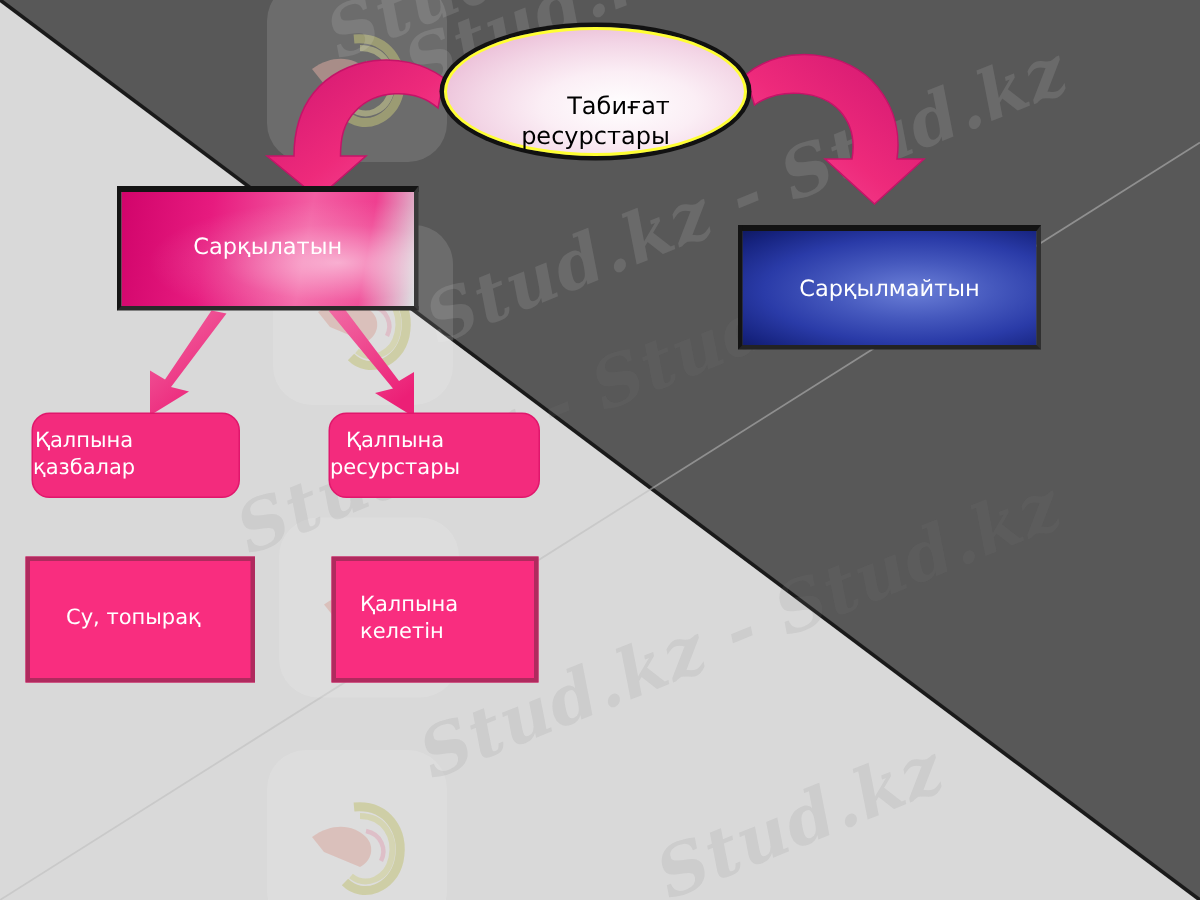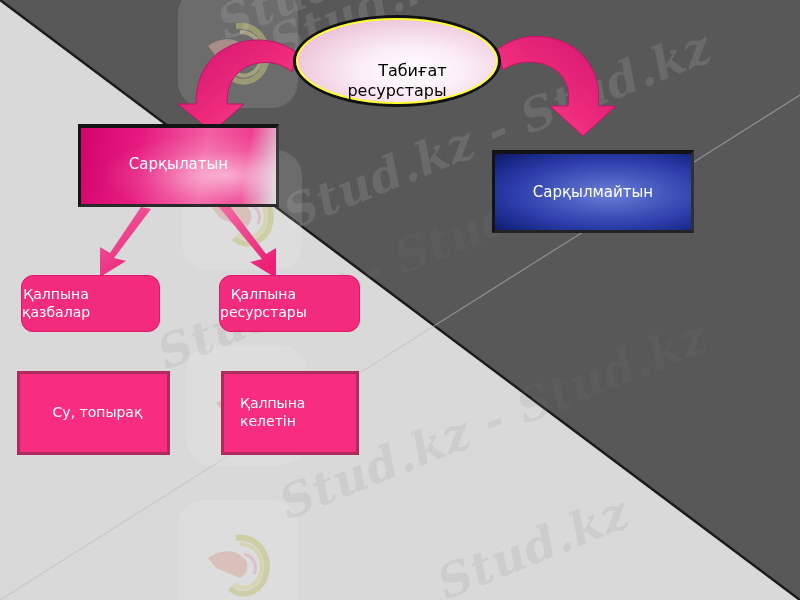--- a/index.html
+++ b/index.html
@@ -146,22 +146,22 @@
     border: 3px solid #b02a5e;
     display: flex;
     align-items: center;
     color: #fff;
     font-size: 14px;
     line-height: 1.28;
     box-sizing: border-box;
   }
   #box-water-soil {
     left: 17px; top: 371px; width: 153px; height: 84px;
-    justify-content: center;
-    padding-left: 8px;
+    justify-content: flex-start;
+    padding-left: 24px;
   }
   #box-minerals {
     left: 221px; top: 371px; width: 138px; height: 84px;
     justify-content: flex-start;
     padding-left: 16px;
   }
 
   
   #arrows {
     position: absolute;

